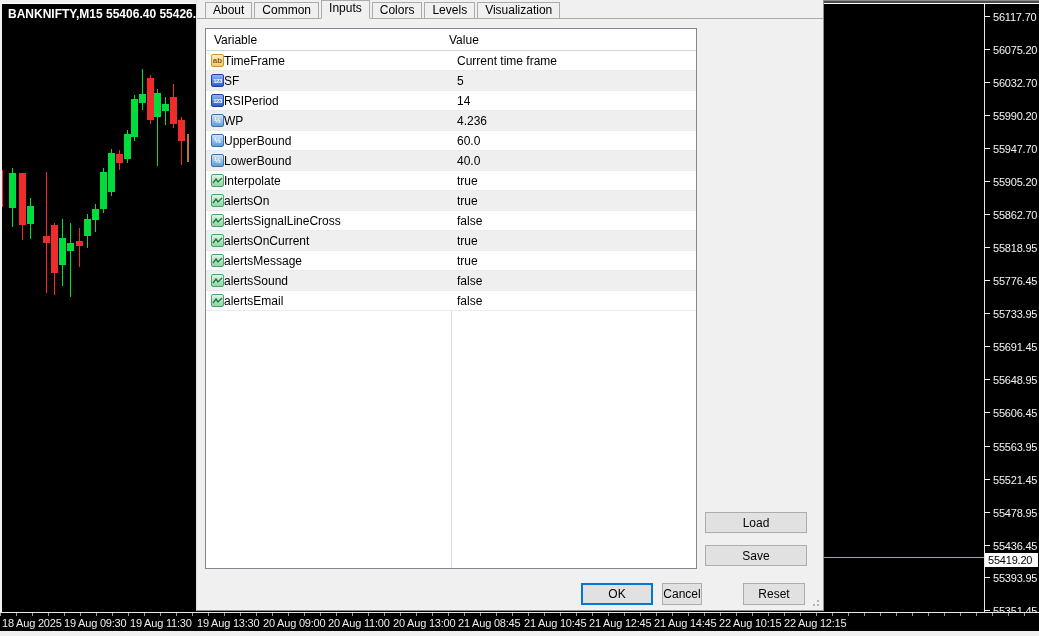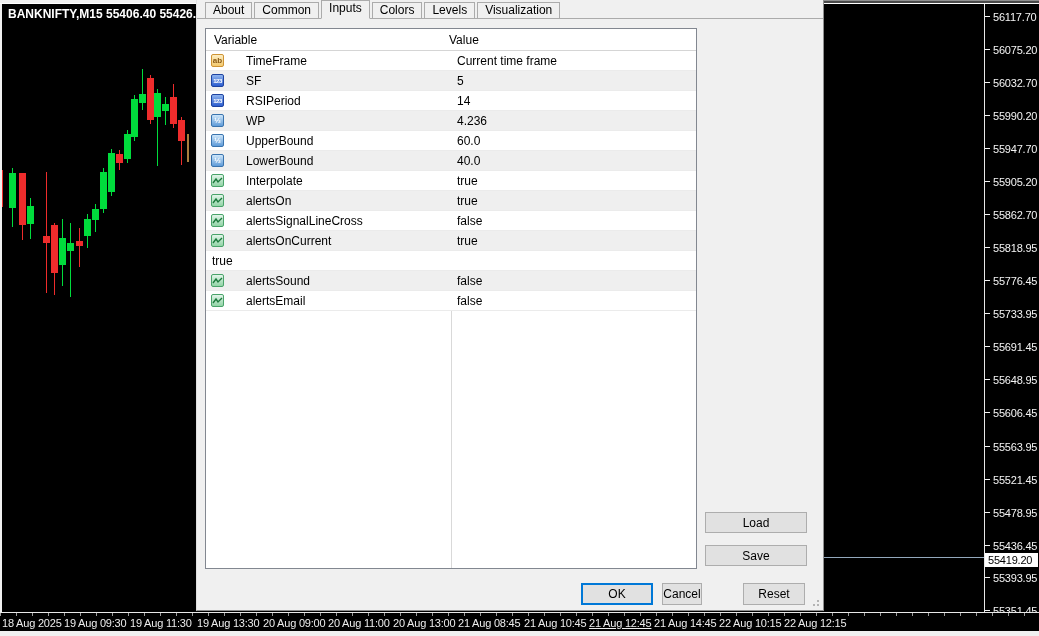--- a/index.html
+++ b/index.html
@@ -39,21 +39,21 @@
   
   .inputs-table{position:absolute;left:8px;top:28px;width:492px;height:541px;background:#fff;border:1px solid #828790;overflow:hidden;}
   .col-divider{position:absolute;left:245px;top:0;bottom:0;width:1px;background:#d9d9d9;}
   .t-header{position:relative;height:22px;display:flex;align-items:center;border-bottom:1px solid #d5d5d5;background:#fff;}
   .t-header .h1{padding-left:8px;width:237px;}
   .t-header .h2{padding-left:6px;}
   .t-row{position:relative;height:20px;display:flex;align-items:center;border-bottom:1px solid #ebebeb;background:#fff;}
   .t-row.alt{background:#efefef;}
   .t-row .cell-name{display:flex;align-items:center;width:245px;padding-left:5px;}
   .t-row .cell-value{padding-left:6px;}
-  .type-icon{width:13px;height:13px;margin-right:22px;border-radius:2px;display:flex;align-items:center;justify-content:center;
+  .type-icon{width:13px;height:13px;margin-right:0;border-radius:2px;display:flex;align-items:center;justify-content:center;
              flex:0 0 13px;font-weight:bold;}
   .icon-ab{background:linear-gradient(180deg,#fdeec4,#f3c96e);border:1px solid #cf9434;color:#8a5a16;font-size:8px;}
   .icon-int{background:linear-gradient(180deg,#8fb4ee,#2d5ecf);border:1px solid #1e43a0;color:#fff;font-size:6px;letter-spacing:-0.5px;}
   .icon-double{background:linear-gradient(180deg,#cde6fa,#5f9bd8);border:1px solid #3a74ae;color:#fff;font-size:8px;}
   .icon-bool{background:linear-gradient(180deg,#e2f5e9,#90d3a5);border:1px solid #4aa36a;}
   
   .btn{position:absolute;background:#e1e1e1;border:1px solid #adadad;font-size:12px;text-align:center;
        font-family:"Liberation Sans",sans-serif;color:#000;padding:0;line-height:18px;}
   .btn-load{left:508px;top:512px;width:102px;height:21px;}
   .btn-save{left:508px;top:545px;width:102px;height:21px;}
@@ -155,21 +155,21 @@
     <div class="time-ticks"></div>
   <div class="ta-label" style="left: 2px;">18 Aug 2025</div>
       <div class="ta-label" style="left: 64px;">19 Aug 09:30</div>
       <div class="ta-label" style="left: 130px;">19 Aug 11:30</div>
       <div class="ta-label" style="left: 197px;">19 Aug 13:30</div>
       <div class="ta-label" style="left: 263px;">20 Aug 09:00</div>
       <div class="ta-label" style="left: 328px;">20 Aug 11:00</div>
       <div class="ta-label" style="left: 393px;">20 Aug 13:00</div>
       <div class="ta-label" style="left: 458px;">21 Aug 08:45</div>
       <div class="ta-label" style="left: 524px;">21 Aug 10:45</div>
-      <div class="ta-label" style="left: 589px; text-decoration: underline;">21 Aug 12:45</div>
+      <div class="ta-label" style="left: 589px;">21 Aug 12:45</div>
       <div class="ta-label" style="left: 654px;">21 Aug 14:45</div>
       <div class="ta-label" style="left: 719px;">22 Aug 10:15</div>
       <div class="ta-label" style="left: 784px; text-align: right;">22 Aug 12:15</div>
     </div>
   <div class="bottom-strip"></div>
 
   <div class="dialog">
     <div class="tabs" id="tabs">
         <div class="tab">About</div>
         <div class="tab">Common</div>
@@ -266,20 +266,28 @@
               <span class="type-icon icon-bool">
                 <svg width="11" height="11" viewBox="0 0 11 11">
                   <polyline points="1,8 4,4 6,7 10,3" fill="none" stroke="#1c7a3d" stroke-width="1.4"></polyline>
                 </svg>
               </span>
               <span>alertsOnCurrent</span>
             </div>
             <div class="cell-value">true</div>
           </div>
           <div class="t-row">
+            <div class="cell-name">
+              <span class="type-icon icon-bool">
+                <svg width="11" height="11" viewBox="0 0 11 11">
+                  <polyline points="1,8 4,4 6,7 10,3" fill="none" stroke="#1c7a3d" stroke-width="1.4"></polyline>
+                </svg>
+              </span>
+              <span>alertsMessage</span>
+            </div>
             <div class="cell-value">true</div>
           </div>
           <div class="t-row alt">
             <div class="cell-name">
               <span class="type-icon icon-bool">
                 <svg width="11" height="11" viewBox="0 0 11 11">
                   <polyline points="1,8 4,4 6,7 10,3" fill="none" stroke="#1c7a3d" stroke-width="1.4"></polyline>
                 </svg>
               </span>
               <span>alertsSound</span>

